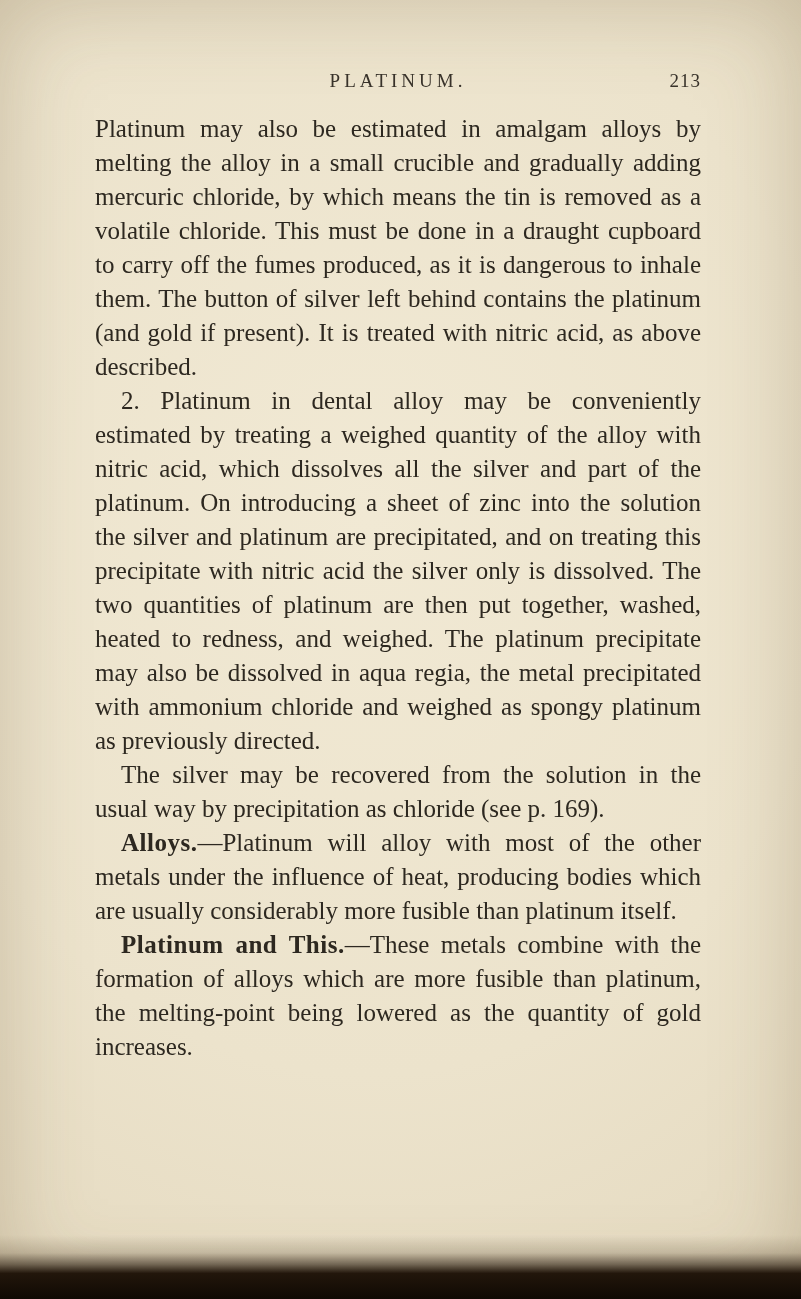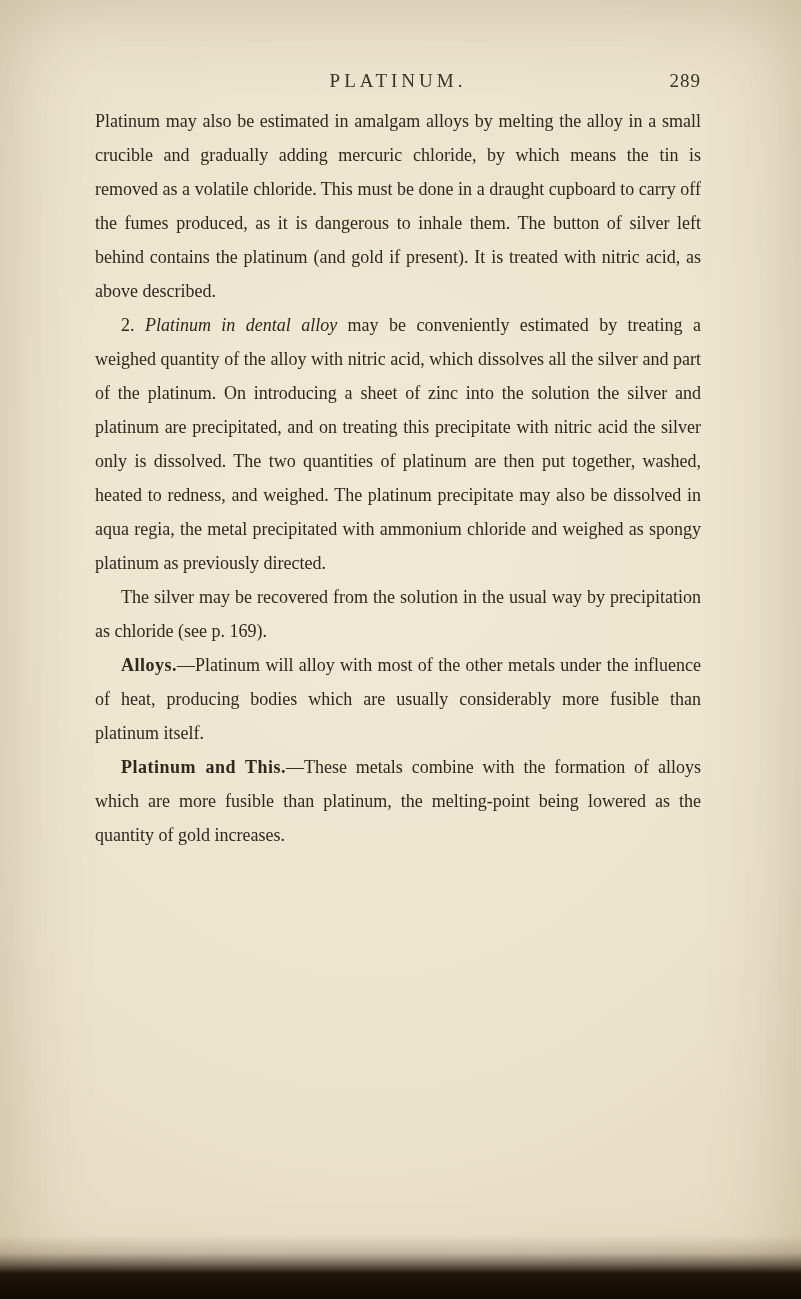--- a/index.html
+++ b/index.html
@@ -36,35 +36,35 @@
   .page-number {
     position: absolute;
     right: 0;
     top: 0;
     font-size: 19px;
     letter-spacing: 1px;
     color: #38322a;
   }
   .page-body {
     position: absolute;
-    top: 104px;
+    top: 112px;
     left: 95px;
     width: 606px;
-    font-size: 18px;
+    font-size: 25px;
     line-height: 34px;
     text-align: justify;
     color: #2d2820;
   }
   .page-body p {
     text-indent: 26px;
   }
   .page-body p.no-indent {
     text-indent: 0;
   }
-  .lead-italic { font-style: italic; }
+  .lead-italic { }
   .lead-bold { font-weight: bold; letter-spacing: 0.5px; }
   .scan-bottom {
     position: absolute;
     left: 0;
     bottom: 0;
     width: 100%;
     height: 64px;
     background: linear-gradient(to bottom,
       rgba(70, 52, 30, 0) 0%,
       rgba(70, 52, 30, 0.20) 28%,
@@ -73,21 +73,21 @@
       #0f0903 100%);
   }
 </style>
 </head>
 <body>
 
 <div class="page">
 
   <div class="page-header">
     <span class="running-title">PLATINUM.</span>
-    <span class="page-number">289</span>
+    <span class="page-number">213</span>
   </div>
 
   <div class="page-body">
 
     <p class="no-indent">
       <span>Platinum may also be estimated in amalgam alloys by melting the alloy in a small crucible and gradually adding mercuric chloride, by which means the tin is removed as a volatile chloride. This must be done in a draught cupboard to carry off the fumes produced, as it is dangerous to inhale them. The button of silver left behind contains the platinum (and gold if present). It is treated with nitric acid, as above described.</span>
     </p>
 
     <p>
       <span>2. </span><span class="lead-italic">Platinum in dental alloy</span><span> may be conveniently estimated by treating a weighed quantity of the alloy with nitric acid, which dissolves all the silver and part of the platinum. On introducing a sheet of zinc into the solution the silver and platinum are precipitated, and on treating this precipitate with nitric acid the silver only is dissolved. The two quantities of platinum are then put together, washed, heated to redness, and weighed. The platinum precipitate may also be dissolved in aqua regia, the metal precipitated with ammonium chloride and weighed as spongy platinum as previously directed.</span>

